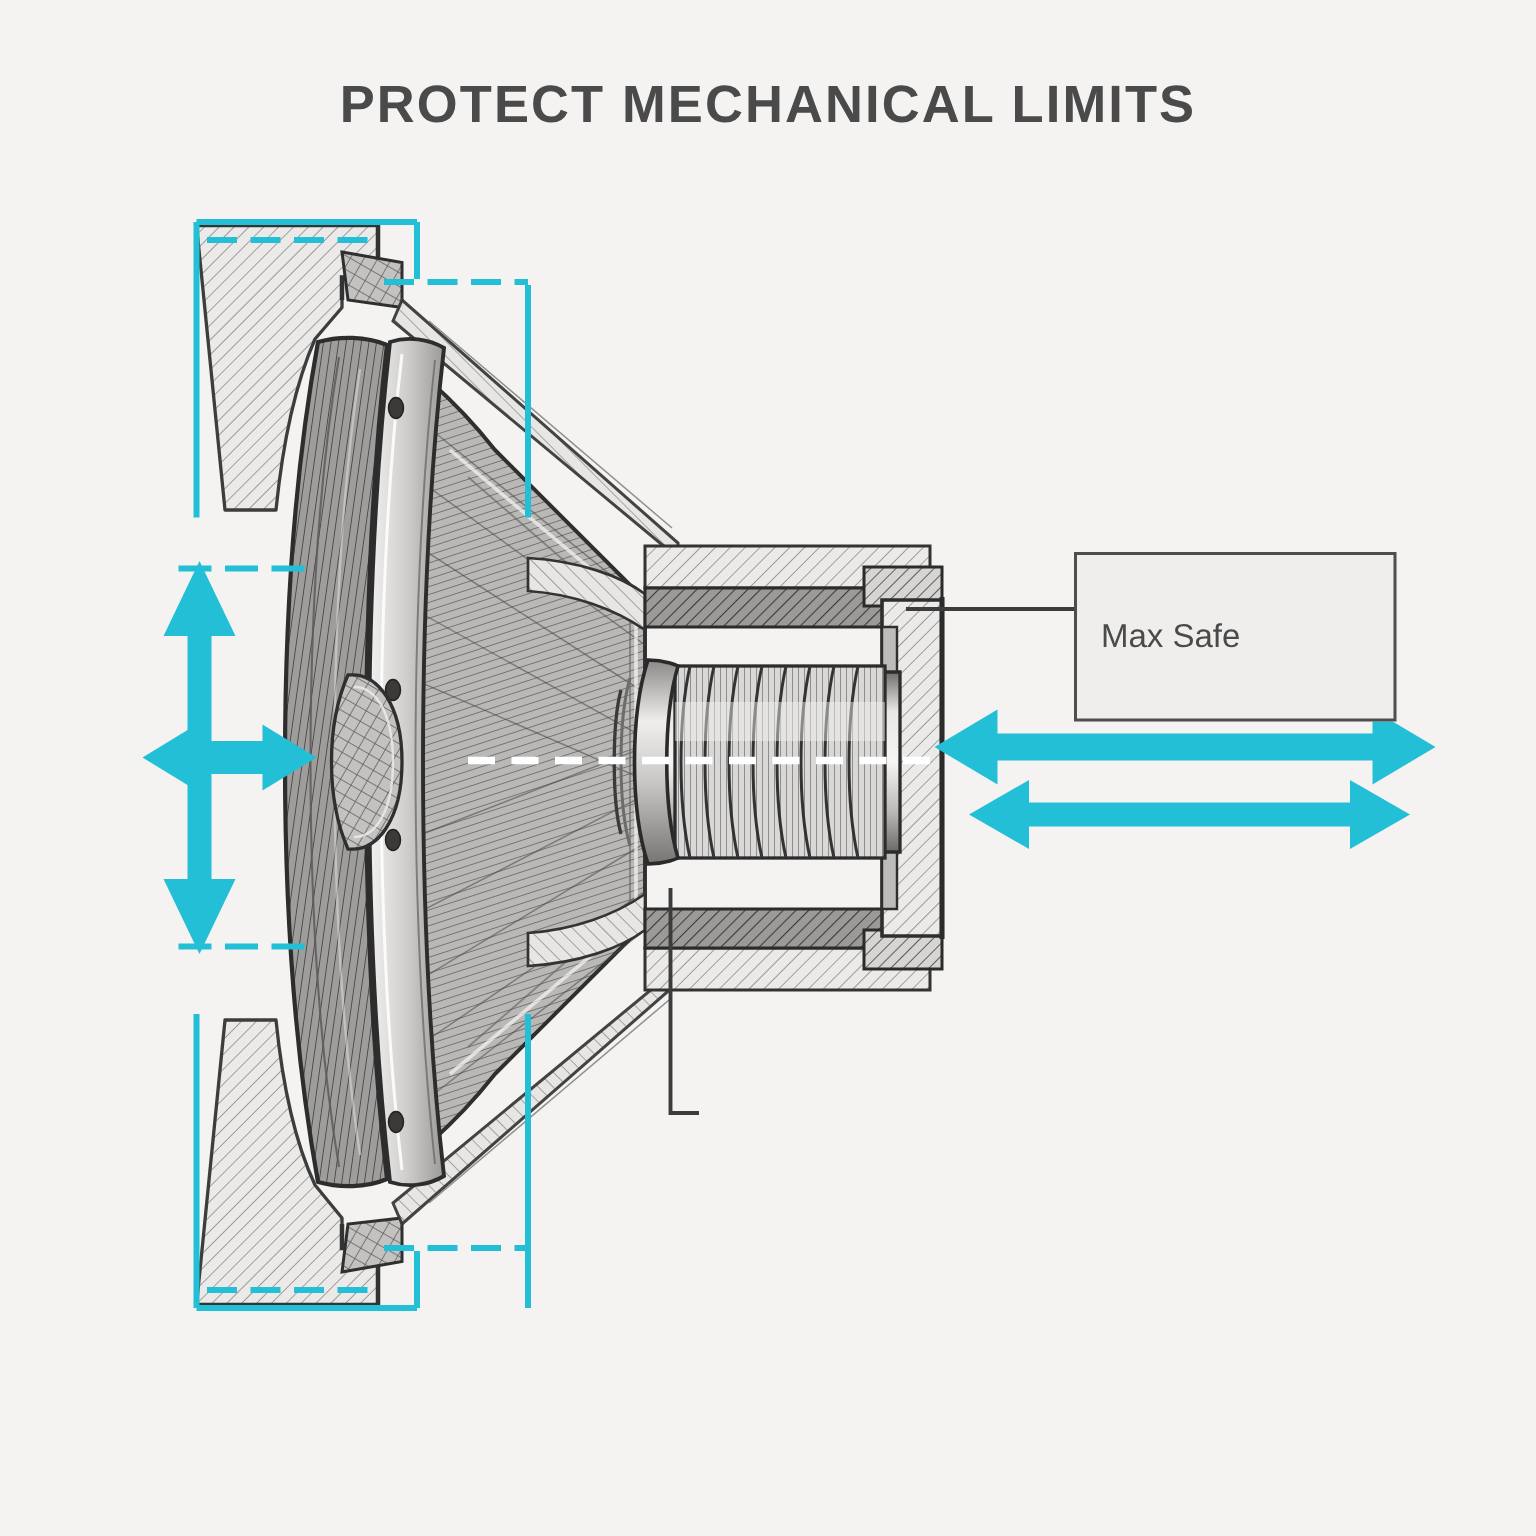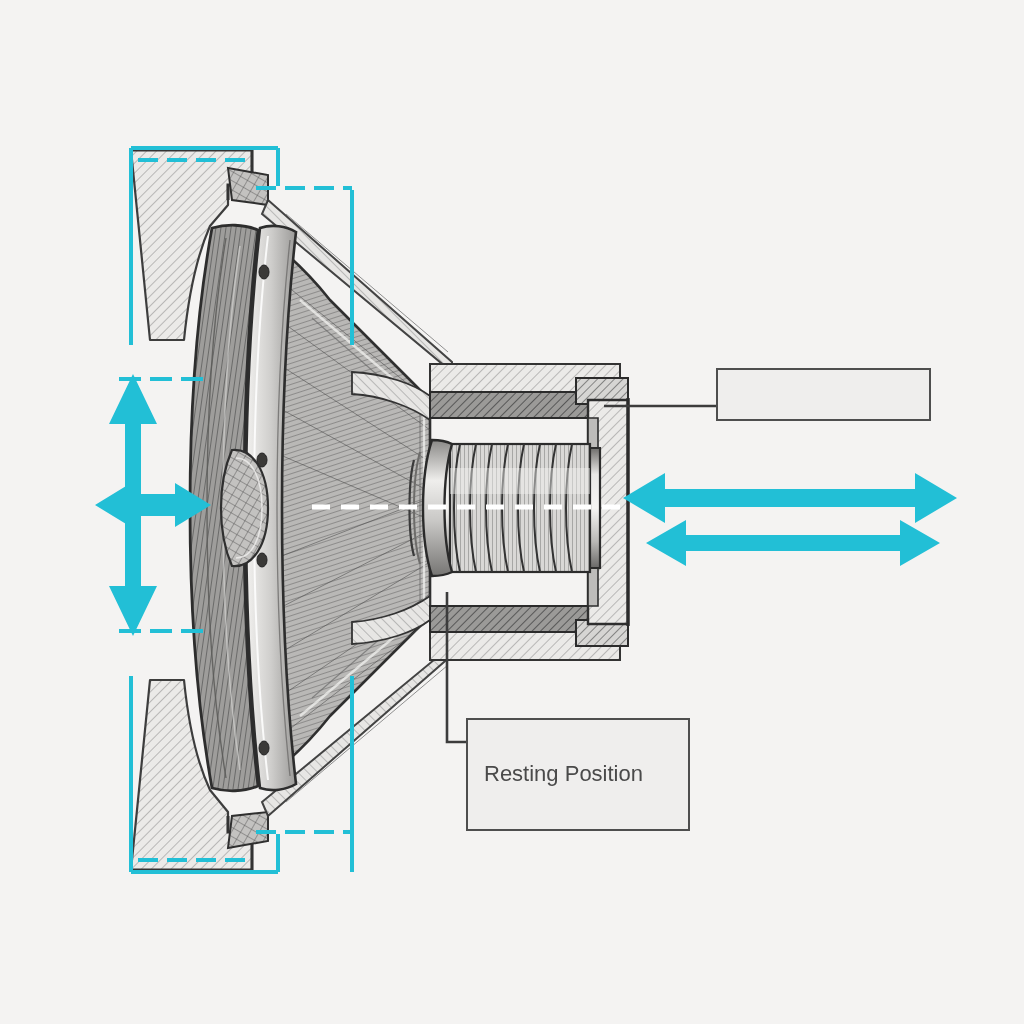--- a/index.html
+++ b/index.html
@@ -55,20 +55,21 @@
     left: 466px;
     top: 718px;
     width: 224px;
   }
 </style>
 </head>
 <body style="background: rgb(244, 243, 242);">
 
 <div id="stage">
 
+  <div id="title">PROTECT MECHANICAL LIMITS</div>
 
   <svg id="art" width="1024" height="1024" viewBox="0 0 1024 1024">
     <defs>
 
       <pattern id="hatch45" width="7" height="7" patternUnits="userSpaceOnUse" patternTransform="rotate(45)">
         <rect width="7" height="7" fill="#ebeae8"></rect>
         <line x1="0" y1="0" x2="0" y2="7" stroke="#8d8d8d" stroke-width="1.1"></line>
       </pattern>
       <pattern id="hatch45d" width="6" height="6" patternUnits="userSpaceOnUse" patternTransform="rotate(45)">
         <rect width="6" height="6" fill="#d6d5d3"></rect>
@@ -288,19 +289,17 @@
 
     <g stroke="#3c3c3c" stroke-width="2.6" fill="none">
       <path d="M604,406 L716,406"></path>
     </g>
     <g stroke="#3c3c3c" stroke-width="2.6" fill="none">
       <path d="M447,592 L447,742 L466,742"></path>
     </g>
   </svg>
 
   <div class="callout" id="callout-xmax">
+    <div>Max Safe</div>
   </div>
 
-  <div class="callout" id="callout-resting">
-    <div>Resting Position</div>
-  </div>
 
 </div>
 
 </body></html>

